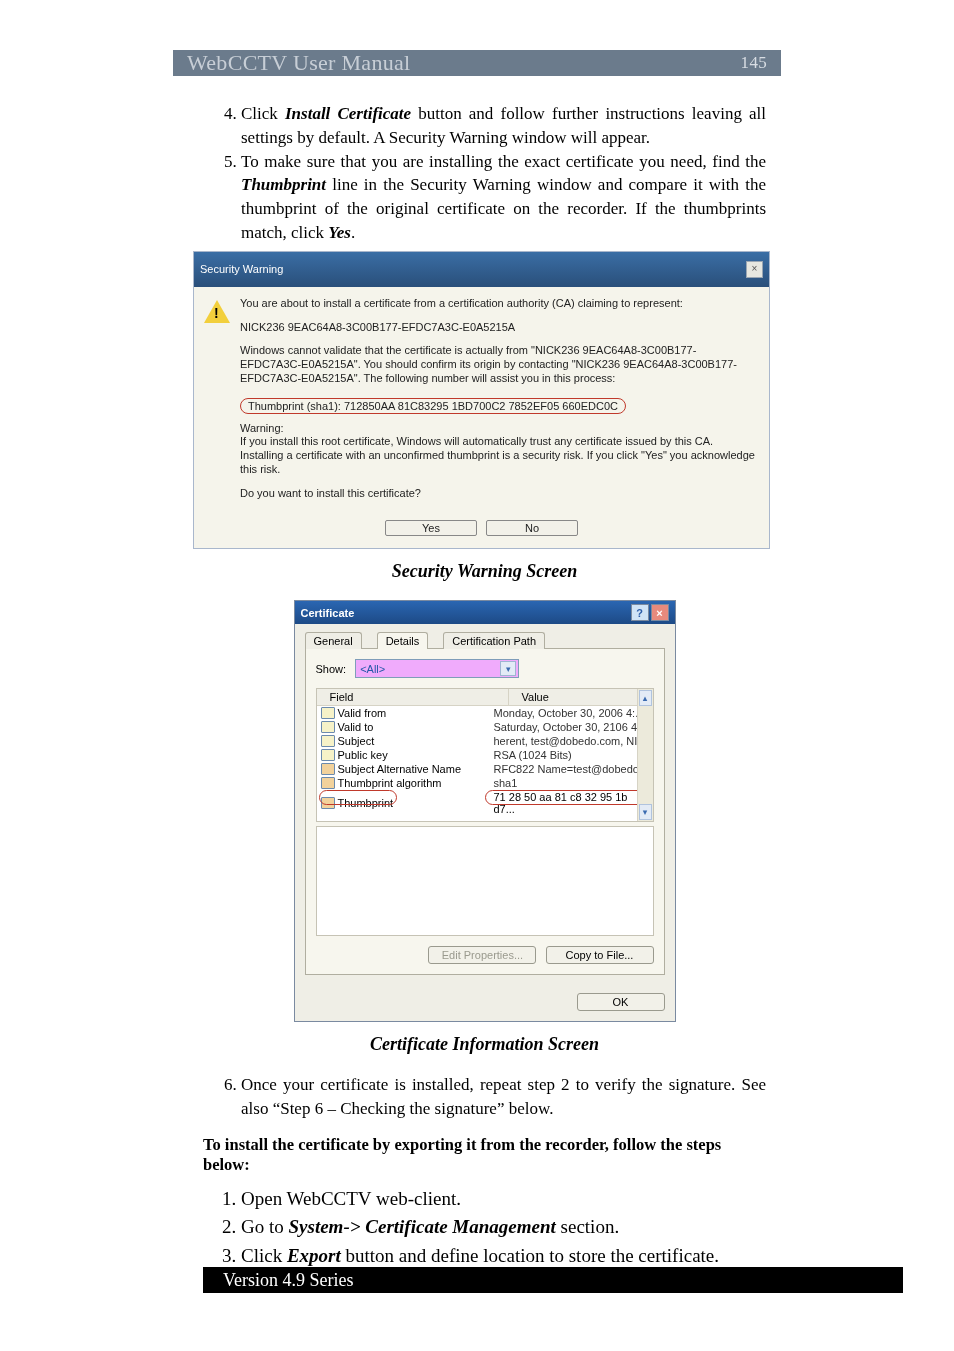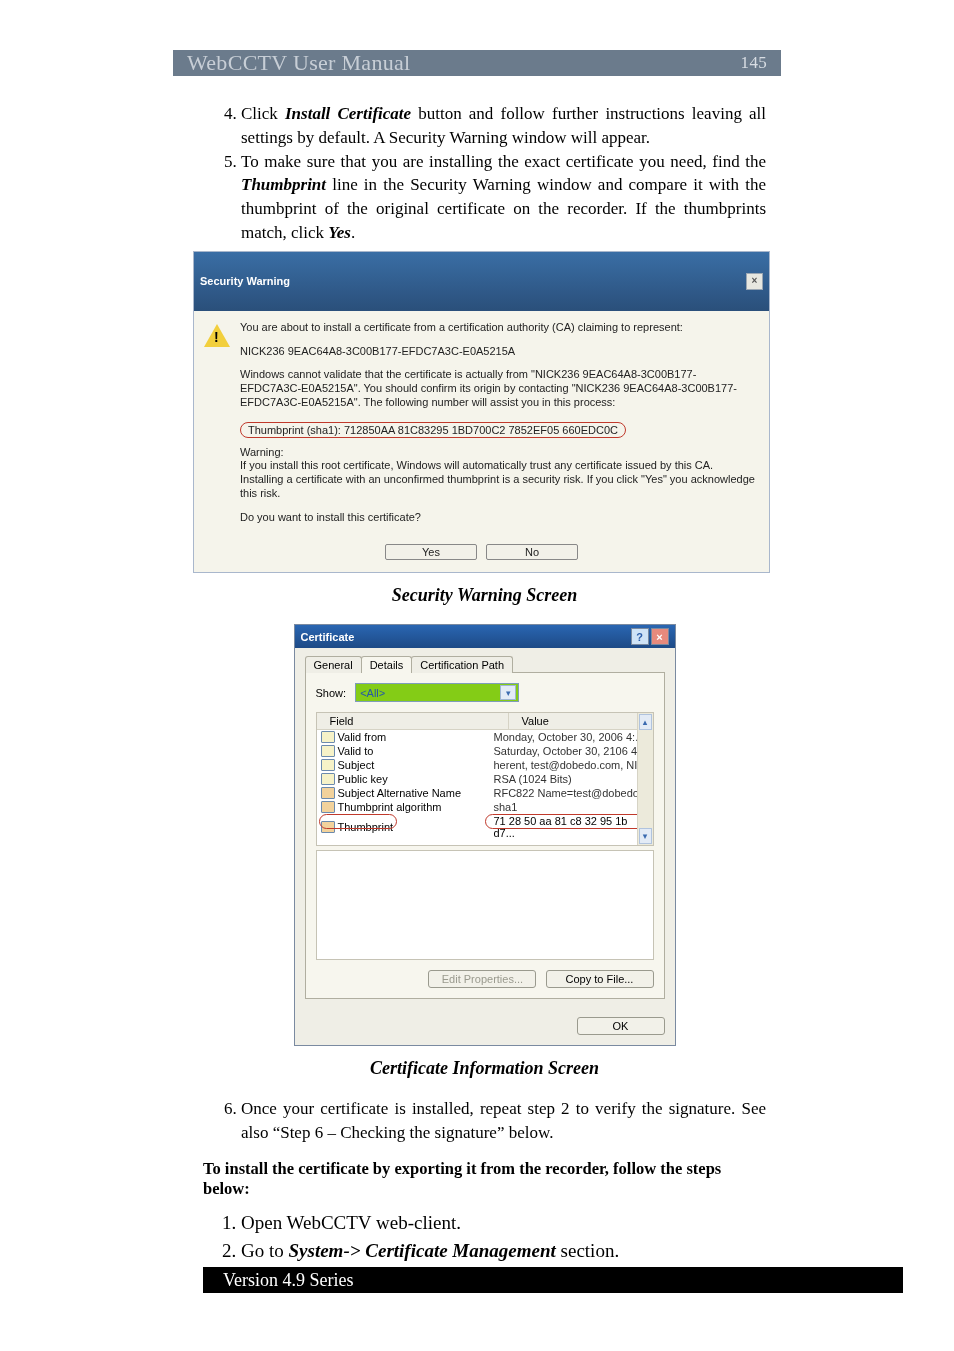--- a/index.html
+++ b/index.html
@@ -45,22 +45,22 @@
     border: 1px solid #a9b7cc;
     background: #f5f4eb;
     font-family: Tahoma, Arial, sans-serif;
     font-size: 11px;
     color: #222;
     position: relative;
   }
   .secwarn .titlebar {
     background: linear-gradient(#3a6ea5, #2a4f7a);
     color: #fff;
-    padding: 21px 6px;
-    font-weight: 700;
+    padding: 9px 6px;
+    font-weight: 400;
     display: flex;
     justify-content: space-between;
     align-items: center;
   }
   .secwarn .titlebar .xbtn {
     width: 15px; height: 15px;
     background: #e7e7e0;
     color: #555;
     border: 1px solid #9aa6b3;
     font-size: 10px;
@@ -133,41 +133,41 @@
   .certdlg .ctitle .ctrls { display: flex; gap: 2px; }
   .ctrlbtn {
     width: 16px; height: 15px;
     font-size: 11px; font-weight: 700;
     display: flex; align-items: center; justify-content: center;
     border: 1px solid #7a8aa0;
   }
   .ctrlbtn.help { background: #cfe3f6; color: #2b5da9; }
   .ctrlbtn.close { background: #e78a7d; color: #fff; }
   .certbody { padding: 8px 10px 10px 10px; }
-  .tabs { display: flex; position: relative; margin-bottom: -1px; }
+  .tabs { display: flex; position: relative; margin-bottom: -1px; gap: 16px; }
   .tab {
     border: 1px solid #b0aea0;
     border-bottom: none;
     background: #efeee6;
     padding: 2px 8px;
     margin-right: -1px;
     border-top-left-radius: 3px; border-top-right-radius: 3px;
     position: relative;
   }
   .tab.active { background: #f7f6ee; z-index: 2; }
   .tabpanel {
     border: 1px solid #b0aea0;
     background: #f7f6ee;
     padding: 10px;
   }
   .showrow { margin-bottom: 10px; }
   .showrow label { margin-right: 6px; }
   .combo {
     display:inline-flex; align-items:center;
-    background:#84cc16; border:1px solid #7f9db9;
+    background:#f0abfc; border:1px solid #7f9db9;
     padding:1px 2px 1px 4px;
   }
   .combo .val { color:#2458a8; min-width:136px; display:inline-block; }
   .combo .arrow { background:#e3ebf6; border:1px solid #9fb5d3; width:14px; height:13px; display:inline-flex; align-items:center; justify-content:center; color:#3b6bb0; font-size:9px; margin-left:4px; }
   .gridwrap {
     background:#fff; border:1px solid #c6c3b5;
     position:relative;
   }
   .gridhead { display:flex; background:#efeee6; border-bottom:1px solid #d6d3c5; }
   .gridhead div { padding:2px 13px; font-size:11px; border-right:1px solid #d6d3c5; }

